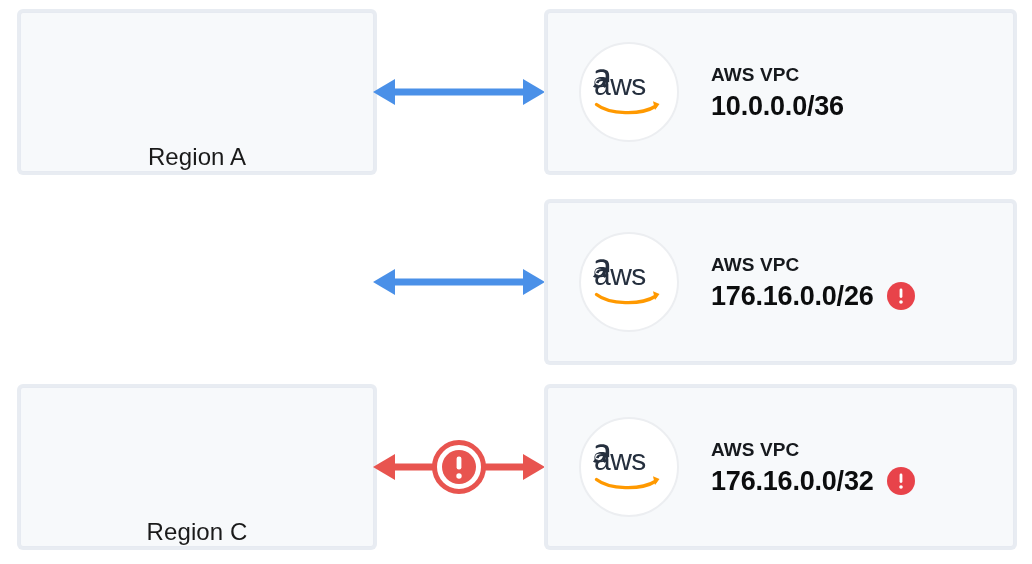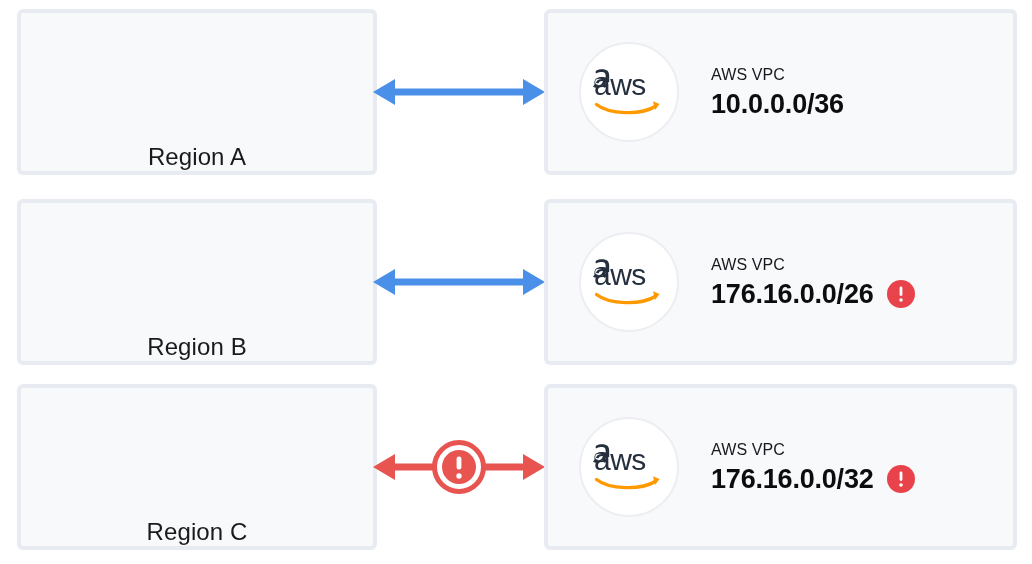--- a/index.html
+++ b/index.html
@@ -105,22 +105,22 @@
   }
   .aws-badge svg { display: block; }
 
   .vpc-text {
     margin-left: 32px;
     display: flex;
     flex-direction: column;
     justify-content: center;
   }
   .vpc-title {
-    font-size: 16px;
-    font-weight: 400;
+    font-size: 19px;
+    font-weight: 700;
     color: #16191d;
     line-height: 1.32;
     letter-spacing: 0.1px;
   }
   .vpc-cidr-line {
     display: flex;
     align-items: center;
     margin-top: 3px;
   }
   .vpc-cidr {
@@ -173,23 +173,20 @@
         </div>
         <div class="vpc-text">
           <div class="vpc-title">AWS VPC</div>
           <div class="vpc-cidr-line">
             <div class="vpc-cidr">10.0.0.0/36</div>
           </div>
         </div>
       </div>
     </div>
     <div class="row row-1">
-      <div class="region-box">
-        <span class="region-label">Region B</span>
-      </div>
       <div class="connector">
   <svg width="176" height="160" viewBox="0 0 176 160">
     <rect x="22" y="76.5" width="132" height="7" fill="#4a90e8"></rect>
     <path d="M2 80 L 24 67 L 24 93 Z" fill="#4a90e8"></path>
     <path d="M174 80 L 152 67 L 152 93 Z" fill="#4a90e8"></path>
   </svg>
       </div>
       <div class="vpc-card">
         <div class="aws-badge">
   <svg width="72" height="46" viewBox="0 0 72 46">

